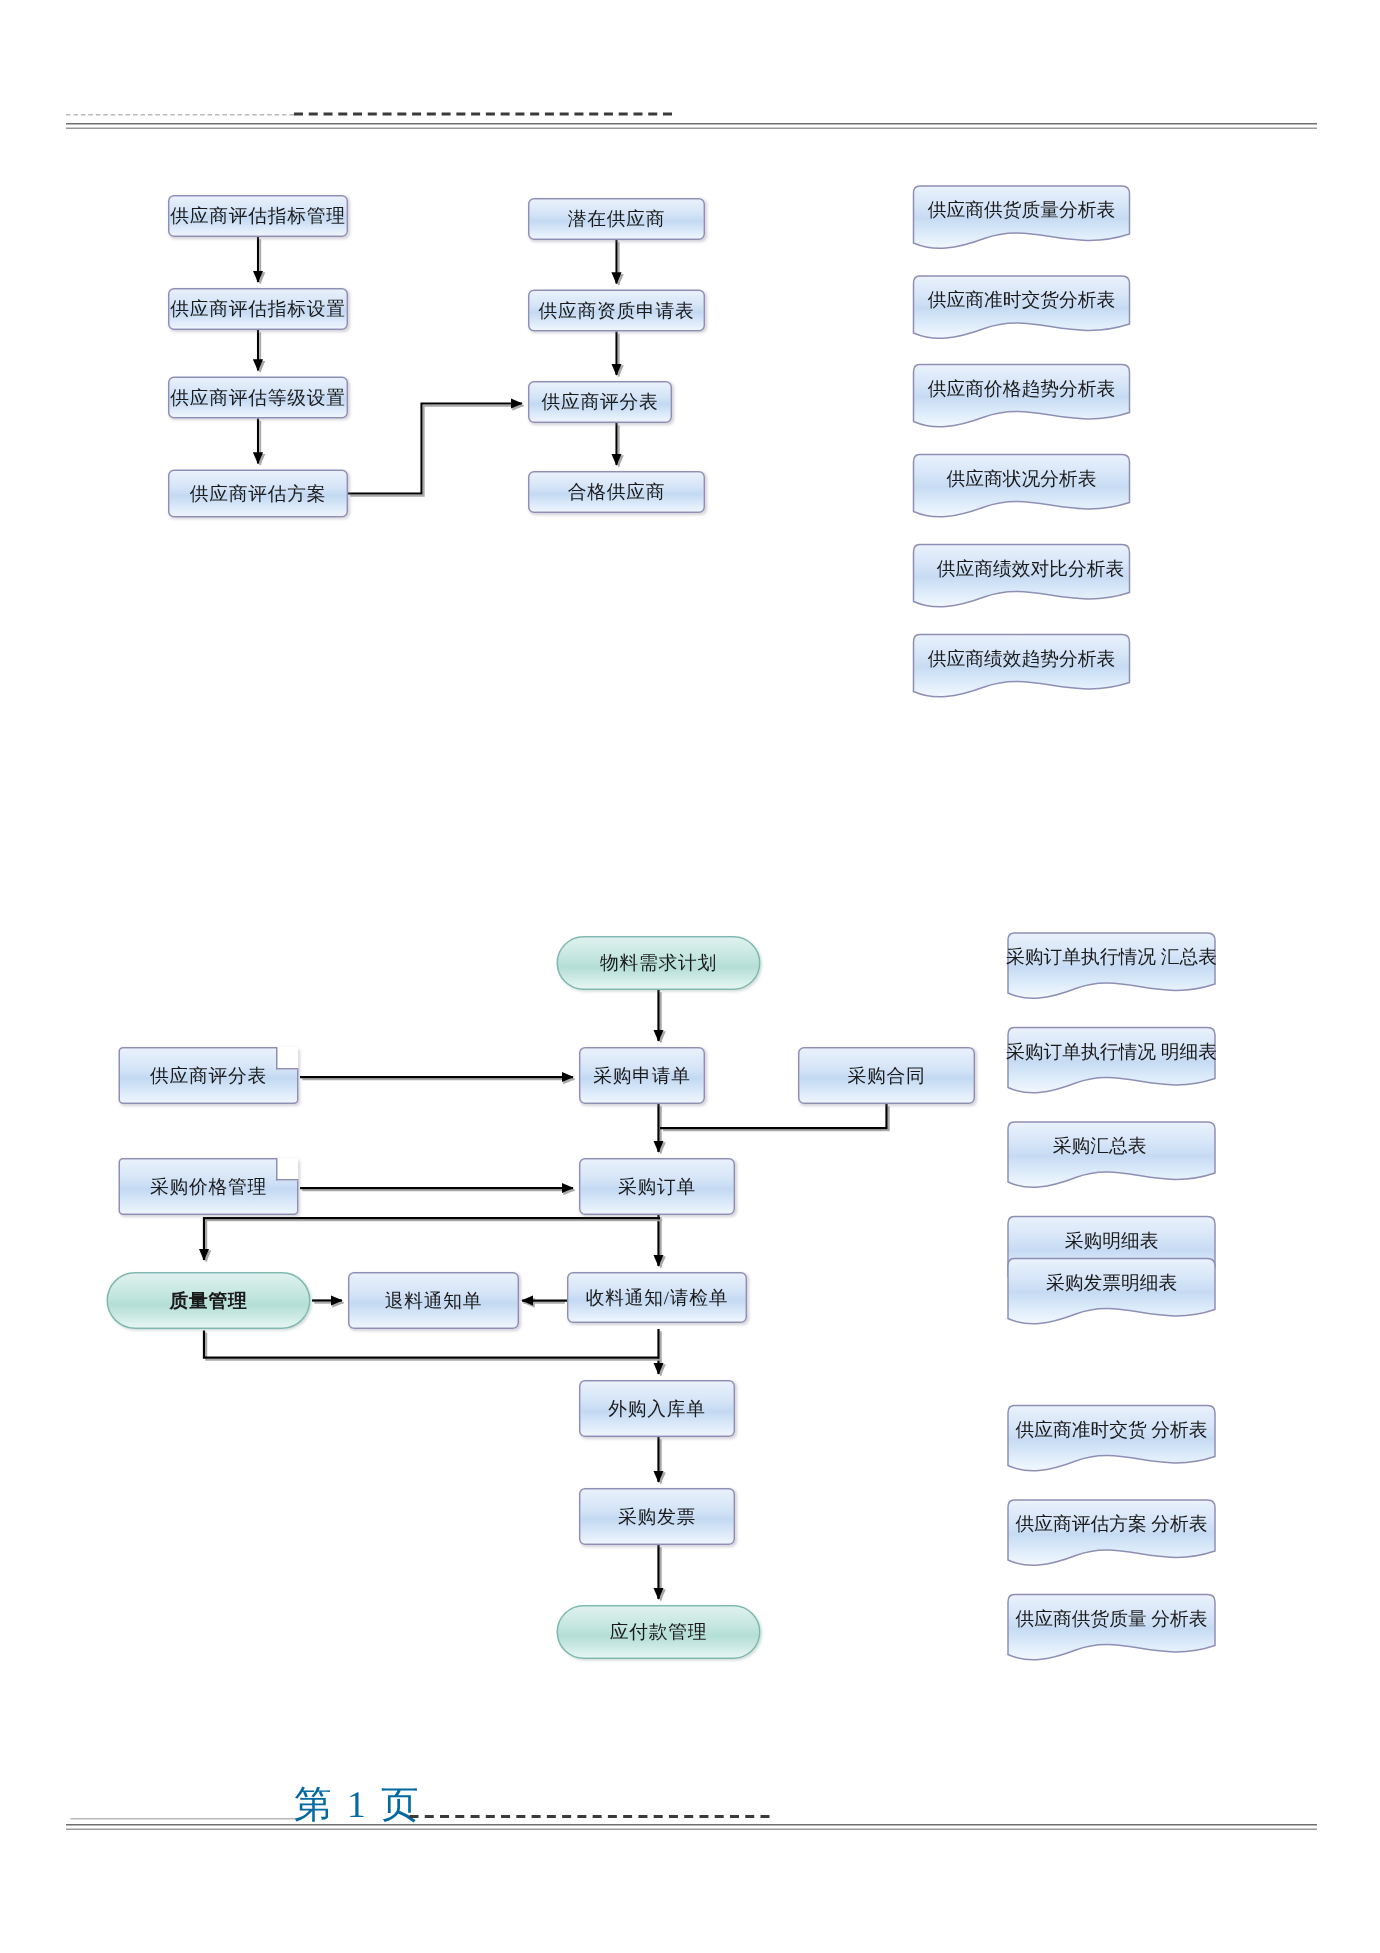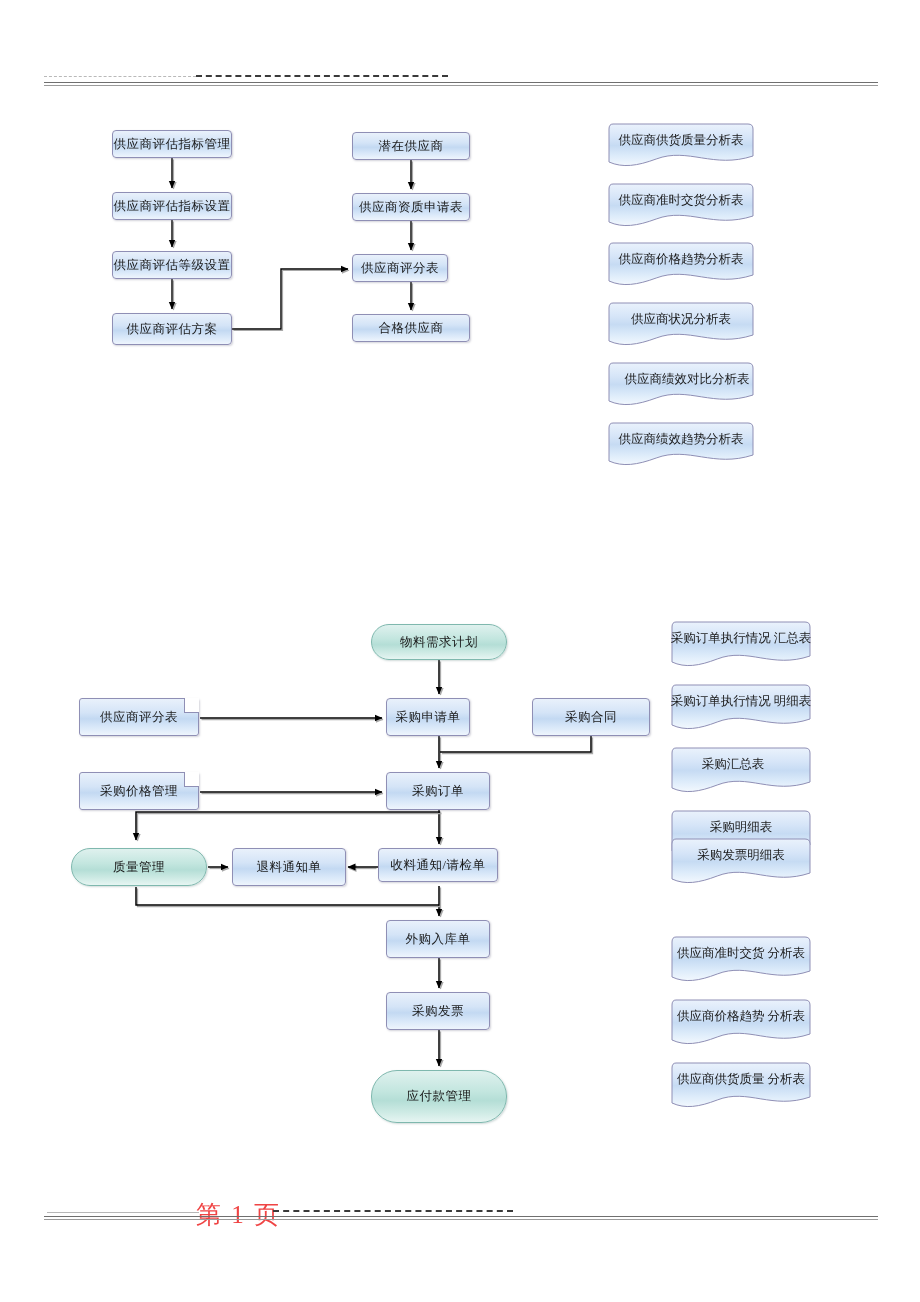--- a/index.html
+++ b/index.html
@@ -35,24 +35,23 @@
     position:absolute; left:44px; top:85px; width:834px; height:0;
     border-top:1px solid #9b9b9b;
   }
 
   .ftr-line-gray {
     position:absolute; left:47px; top:1212px; width:152px; height:0;
     border-top:1px solid #b7b7b7;
   }
   .ftr-text {
     position:absolute; left:196px; top:1186px;
-    font-size:25px; color:#ef4444; letter-spacing:2px;
+    font-size:25px; color:#0369a1; letter-spacing:2px;
     font-family:"Liberation Serif","DejaVu Serif",serif;
     white-space:nowrap;
-    margin-top:12px;
   }
   .ftr-dash-black {
     position:absolute; left:273px; top:1210px; width:240px; height:0;
     border-top:2px dashed #3a3a3a;
   }
   .ftr-rule-1 {
     position:absolute; left:44px; top:1216px; width:834px; height:0;
     border-top:1px solid #6f6f6f;
   }
   .ftr-rule-2 {
@@ -357,35 +356,35 @@
     </div>
 
     <div class="node box" style="left:386px;top:920px;width:104px;height:38px;">
       <span>外购入库单</span>
     </div>
 
     <div class="node box" style="left:386px;top:992px;width:104px;height:38px;">
       <span>采购发票</span>
     </div>
 
-    <div class="node term" style="left:371px;top:1070px;width:136px;height:53px;">
+    <div class="node term" style="left:371px;top:1070px;width:136px;height:36px;">
       <span>应付款管理</span>
     </div>
 
     <div class="node doc-fold" style="left:79px;top:698px;width:120px;height:38px;">
       <span class="fold"></span>
       <span>供应商评分表</span>
     </div>
 
     <div class="node doc-fold" style="left:79px;top:772px;width:120px;height:38px;">
       <span class="fold"></span>
       <span>采购价格管理</span>
     </div>
 
-    <div class="node term" style="left:71px;top:848px;width:136px;height:38px;">
+    <div class="node term" style="left:71px;top:848px;width:136px;height:38px;font-weight:bold;">
       <span>质量管理</span>
     </div>
 
     <div class="node box" style="left:232px;top:848px;width:114px;height:38px;">
       <span>退料通知单</span>
     </div>
 
     <div class="node box" style="left:532px;top:698px;width:118px;height:38px;">
       <span>采购合同</span>
     </div>
@@ -488,21 +487,21 @@
             <linearGradient id="rg12" x1="0" y1="0" x2="0" y2="1">
               <stop offset="0%" stop-color="#eaf2fc"></stop>
               <stop offset="32%" stop-color="#d6e5f8"></stop>
               <stop offset="52%" stop-color="#c6dbf3"></stop>
               <stop offset="76%" stop-color="#dcebfa"></stop>
               <stop offset="100%" stop-color="#f2f8fe"></stop>
             </linearGradient>
           </defs>
           <path d="M5,1 L134,1 Q139,1 139,6 L139,35 C100.8,48 77,26 46.2,38 C28,45 14,47 1,41 L1,6 Q1,1 5,1 Z" fill="url(#rg12)" stroke="#8f8fb5" stroke-width="1"></path>
         </svg>
-        <div class="rlabel">供应商价格趋势 分析表</div>
+        <div class="rlabel">供应商评估方案 分析表</div>
       </div>
     <div class="report" style="left:671px;top:1062px;width:140px;height:46px;">
         <svg width="140" height="46">
           <defs>
             <linearGradient id="rg13" x1="0" y1="0" x2="0" y2="1">
               <stop offset="0%" stop-color="#eaf2fc"></stop>
               <stop offset="32%" stop-color="#d6e5f8"></stop>
               <stop offset="52%" stop-color="#c6dbf3"></stop>
               <stop offset="76%" stop-color="#dcebfa"></stop>
               <stop offset="100%" stop-color="#f2f8fe"></stop>

